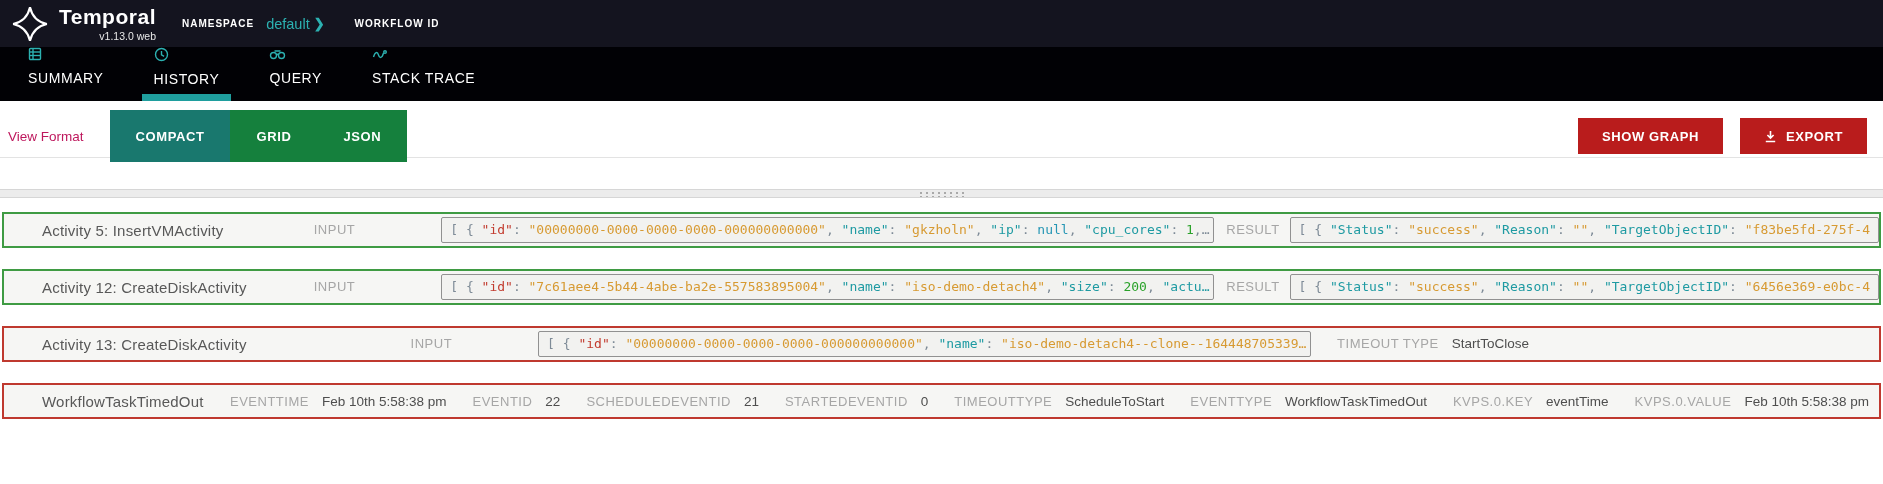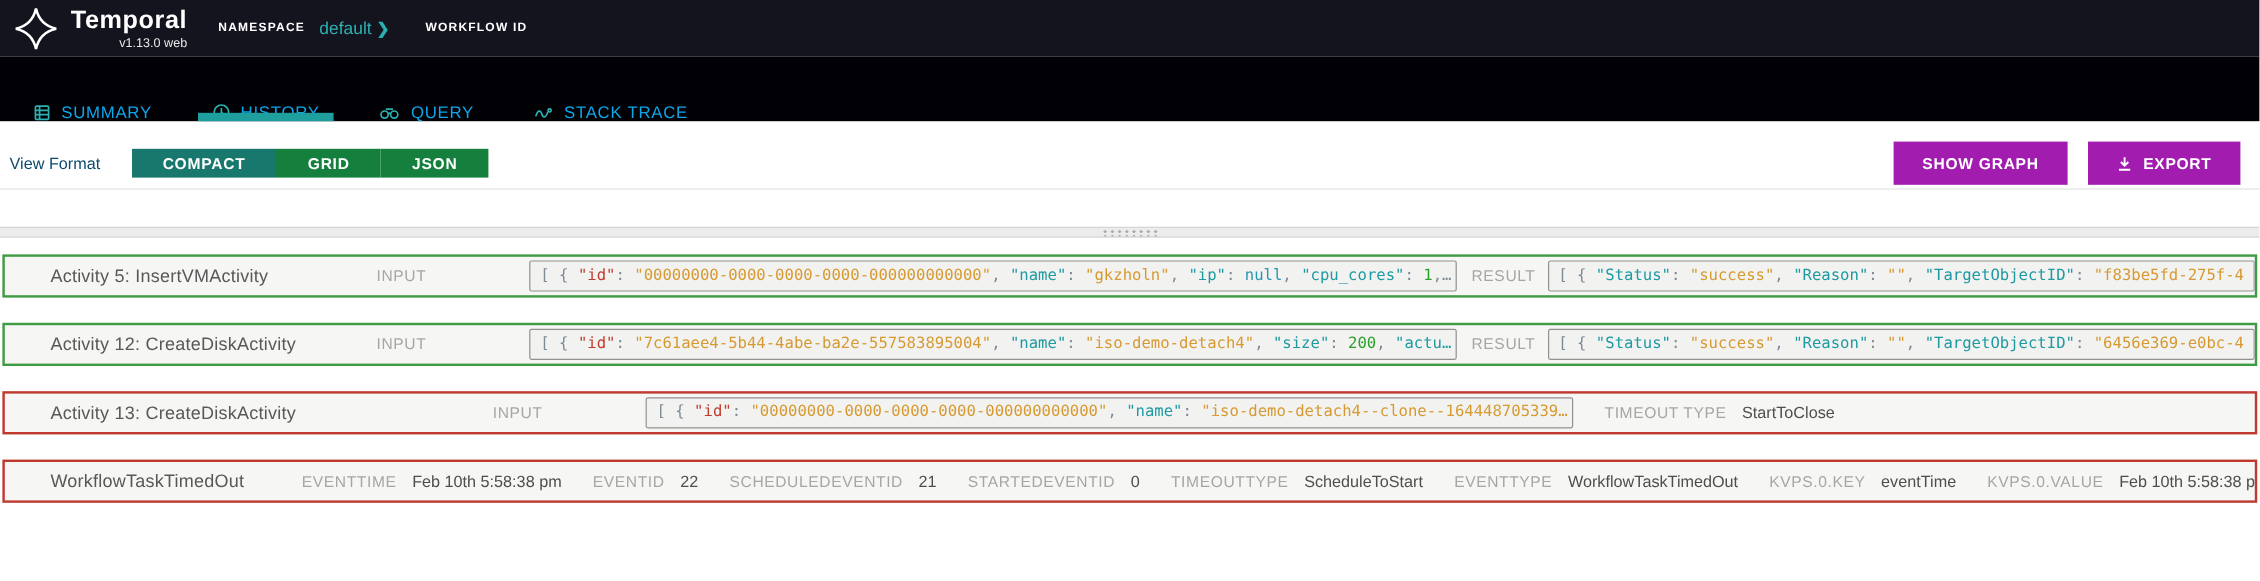--- a/index.html
+++ b/index.html
@@ -12,53 +12,53 @@
   .brand-wrap { display:flex; flex-direction:column; align-items:flex-end; margin-right:26px; }
   .brand { color:#fff; font-size:21px; font-weight:700; letter-spacing:.5px; line-height:1; }
   .version { color:#e8e8e8; font-size:10.5px; margin-top:3px; }
   .hdr-label { color:#fff; font-size:10px; font-weight:bold; letter-spacing:1px; margin-right:12px; white-space:nowrap; }
   .ns-value { color:#2cb1b1; font-size:14.5px; margin-right:4px; }
   .ns-chevron { color:#2cb1b1; font-size:13px; font-weight:bold; margin-right:30px; }
   .wf-value { color:#d9d9d9; font-size:14.5px; letter-spacing:.3px; }
 
   
   .nav-bar { height:54px; background:#010105; display:flex; align-items:stretch; padding-left:16px; }
-  .tab { position:relative; display:flex; align-items:flex-end; gap:9px; padding:0 12px;
-         margin-right:26px; color:#0ea5e9; font-size:14px; letter-spacing:.6px; cursor:pointer; }
+  .tab { position:relative; display:flex; align-items:flex-start; gap:9px; padding:0 12px;
+         margin-right:26px; color:#ffffff; font-size:14px; letter-spacing:.6px; cursor:pointer;flex-direction:column; }
   .tab.active::after { content:""; position:absolute; left:0; right:0; bottom:0; height:7px; background:#1f9e9e; }
   .tab svg { flex:none; }
 
   
   .toolbar { height:57px; border-bottom:1px solid #e3e3e3; display:flex; align-items:center;
              padding:14px 16px 0 8px; }
-  .vf-label { color:#0c4a6e; font-size:13.5px; margin-right:26px; white-space:nowrap; }
-  .seg-group { display:flex; height:24px; }
+  .vf-label { color:#be185d; font-size:13.5px; margin-right:26px; white-space:nowrap; }
+  .seg-group { display:flex; height:52px; }
   .seg-btn { display:flex; align-items:center; padding:0 26px; color:#fff; font-size:13px;
              font-weight:bold; letter-spacing:.6px; background:#15803d; cursor:pointer; }
   .seg-btn.active { background:#19786e; }
   .toolbar-spacer { flex:1; }
   .action-btn { display:flex; align-items:center; gap:9px; height:36px; padding:0 24px;
-                background:#a21caf; color:#fff; font-size:13px; font-weight:bold;
+                background:#b91c1c; color:#fff; font-size:13px; font-weight:bold;
                 letter-spacing:.6px; border:none; cursor:pointer; }
   .action-btn.show-graph { margin-right:17px; }
 
   
   .gap-strip { height:31px; }
   .splitter { height:9px; background:#ececec; border-top:1px solid #d6d6d6; border-bottom:1px solid #d6d6d6;
               display:flex; justify-content:center; align-items:center; cursor:row-resize; }
   .splitter-handle { width:48px; height:6px;
               background-image:radial-gradient(circle, #a9a9a9 1.1px, transparent 1.3px);
               background-size:6px 4px; }
 
   
   .rows-wrap { padding-top:14px; }
   .event-row { height:36px; margin:0 2px 21px 2px; background:#f6f6f4; display:flex;
                align-items:center; padding-left:38px; overflow:hidden; }
   .event-row.ok   { border:2px solid #3f9b43; }
-  .event-row.fail { border:2px solid #bf392f;gap:22px; }
+  .event-row.fail { border:2px solid #bf392f; }
   .row-title { font-size:15px; color:#585858; letter-spacing:.2px; white-space:nowrap; flex:none; }
   .fields { margin-left:auto; display:flex; align-items:center; min-width:0; }
   .fields.short { margin-right:350px; }
   .fields.tight { margin-right:10px; }
   .flabel { font-size:13px; color:#a6a6a6; letter-spacing:.5px; white-space:nowrap; flex:none; }
   .input-label { margin-right:86px; }
   .result-label { margin:0 10px 0 12px; }
   .codeblock { flex:none; width:773px; padding:4px 8px; background:#f2f2f0; border:1px solid #919191;
                border-radius:2px; font-family:"DejaVu Sans Mono", monospace; font-size:13px;
                line-height:1.3; white-space:pre; overflow:hidden; }

